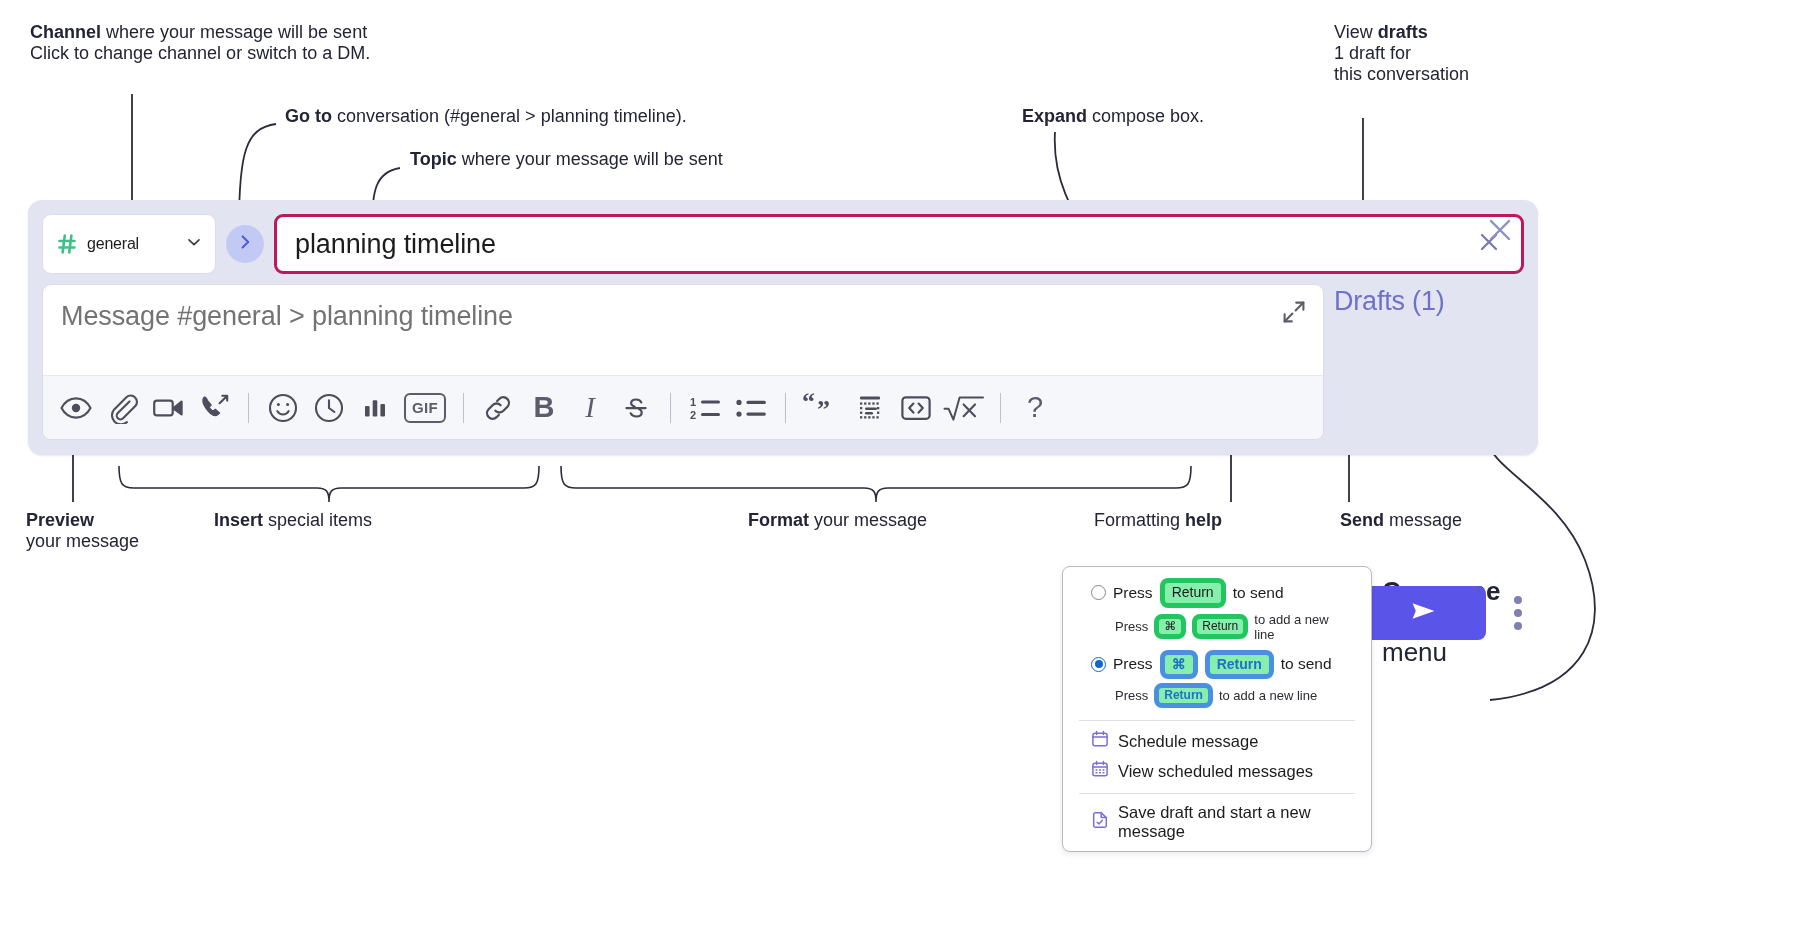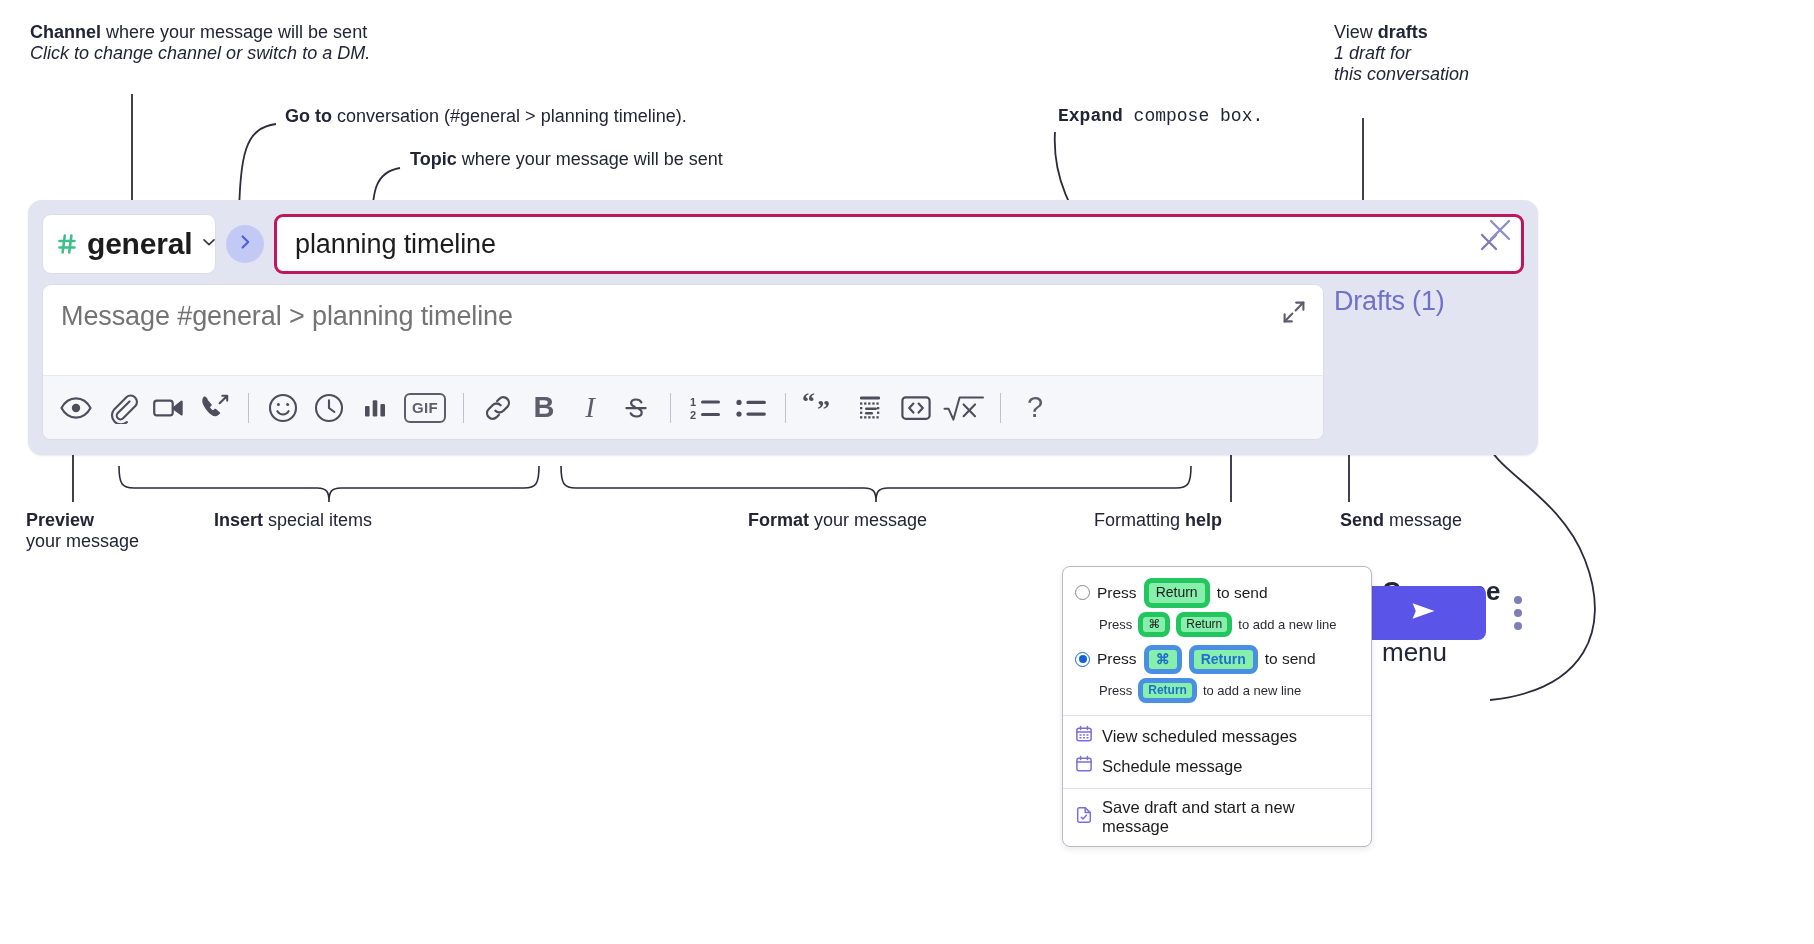--- a/index.html
+++ b/index.html
@@ -18,26 +18,26 @@
   
   .anno {
     position: absolute;
     font-family: "Liberation Sans", sans-serif;
     color: #242437;
     font-size: 18px;
     line-height: 1.18;
     white-space: nowrap;
   }
   .anno b { font-weight: 700; }
-  .anno .it { font-style: italic; }
+  .anno .it { }
 
   #anno-channel     { left: 30px;  top: 22px; }
   #anno-goto        { left: 285px; top: 106px; }
   #anno-topic       { left: 410px; top: 149px; }
-  #anno-expand      { left: 1058px; top: 106px; font-family: Liberation Mono, monospace; }
+  #anno-expand      { left: 1022px; top: 106px; }
   #anno-drafts      { left: 1334px; top: 22px; }
   #anno-preview     { left: 26px;  top: 510px; }
   #anno-insert      { left: 214px; top: 510px; }
   #anno-format      { left: 748px; top: 510px; }
   #anno-fhelp       { left: 1094px; top: 510px; }
   #anno-send        { left: 1340px; top: 510px; }
   #anno-compose-opt { left: 1382px; top: 576px; font-size: 26px; }
 
   
   #leaders {
@@ -68,21 +68,21 @@
     background: #fff;
     border: 1px solid #dcdce8;
     border-radius: 9px;
     display: flex; align-items: center;
     padding: 0 12px;
     gap: 8px;
     cursor: pointer;
   }
   .hash-icon { flex: 0 0 auto; display:block; }
   .channel-name {
-    font-size: 30px; color: #1d1c1d; font-weight: 700;
+    font-size: 16px; color: #1d1c1d; font-weight: 400;
     letter-spacing: -.2px;
   }
   .chev { margin-left: auto; display:block; }
 
   .goto-btn {
     width: 38px; height: 38px; border-radius: 50%;
     background: #c3c9f5;
     display: flex; align-items: center; justify-content: center;
     cursor: pointer; flex: 0 0 auto;
   }
@@ -184,21 +184,21 @@
 
   
   #opt-menu {
     position: absolute;
     left: 1062px; top: 566px;
     width: 310px;
     background: #fff;
     border: 1px solid #b9b9c4;
     border-radius: 8px;
     box-shadow: 0 2px 6px rgba(30,30,60,.10);
-    padding: 8px 0 6px;
+    padding: 8px 16px 6px;
     font-size: 15.5px;
     color: #1d1c1d;
   }
   .opt-row {
     display: flex; align-items: center;
     padding: 3px 12px;
     gap: 7px; cursor: pointer;
   }
   .opt-sub {
     display: flex; align-items: center;
@@ -587,36 +587,36 @@
     <span>to add a new line</span>
   </div>
 
   <div class="opt-div"></div>
 
   <div class="opt-item">
     <span>
       <svg width="18" height="18" viewBox="0 0 18 18" fill="none" stroke="#7a6fd6" stroke-width="1.5" stroke-linecap="round">
         <rect x="1.9" y="3.2" width="14.2" height="12.6" rx="2"></rect>
         <path d="M1.9 7.1h14.2M5.6 1.6v3M12.4 1.6v3"></path>
+      </svg>
+    </span>
+    <span class="lbl">Schedule message</span>
+  </div>
+
+  <div class="opt-item">
+    <span>
+      <svg width="18" height="18" viewBox="0 0 18 18" fill="none" stroke="#7a6fd6" stroke-width="1.5" stroke-linecap="round">
+        <rect x="1.9" y="3.2" width="14.2" height="12.6" rx="2"></rect>
+        <path d="M1.9 7.1h14.2M5.6 1.6v3M12.4 1.6v3"></path>
         <g stroke-width="1.4">
           <path d="M5 10h1M8.5 10h1M12 10h1M5 12.8h1M8.5 12.8h1M12 12.8h1"></path>
         </g>
       </svg>
     </span>
     <span class="lbl">View scheduled messages</span>
-  </div>
-
-  <div class="opt-item">
-    <span>
-      <svg width="18" height="18" viewBox="0 0 18 18" fill="none" stroke="#7a6fd6" stroke-width="1.5" stroke-linecap="round">
-        <rect x="1.9" y="3.2" width="14.2" height="12.6" rx="2"></rect>
-        <path d="M1.9 7.1h14.2M5.6 1.6v3M12.4 1.6v3"></path>
-      </svg>
-    </span>
-    <span class="lbl">Schedule message</span>
   </div>
 
   <div class="opt-div"></div>
 
   <div class="opt-item">
     <span>
       <svg width="18" height="18" viewBox="0 0 18 18" fill="none" stroke="#7a6fd6" stroke-width="1.5" stroke-linecap="round" stroke-linejoin="round">
         <path d="M10.2 1.8H4.3A1.6 1.6 0 0 0 2.7 3.4v11.2a1.6 1.6 0 0 0 1.6 1.6h9.4a1.6 1.6 0 0 0 1.6-1.6V6.6Z"></path>
         <path d="M10.2 1.8v4.8h5.1"></path>
         <path d="M6.2 11.2 8 12.9l3.4-3.6"></path>

